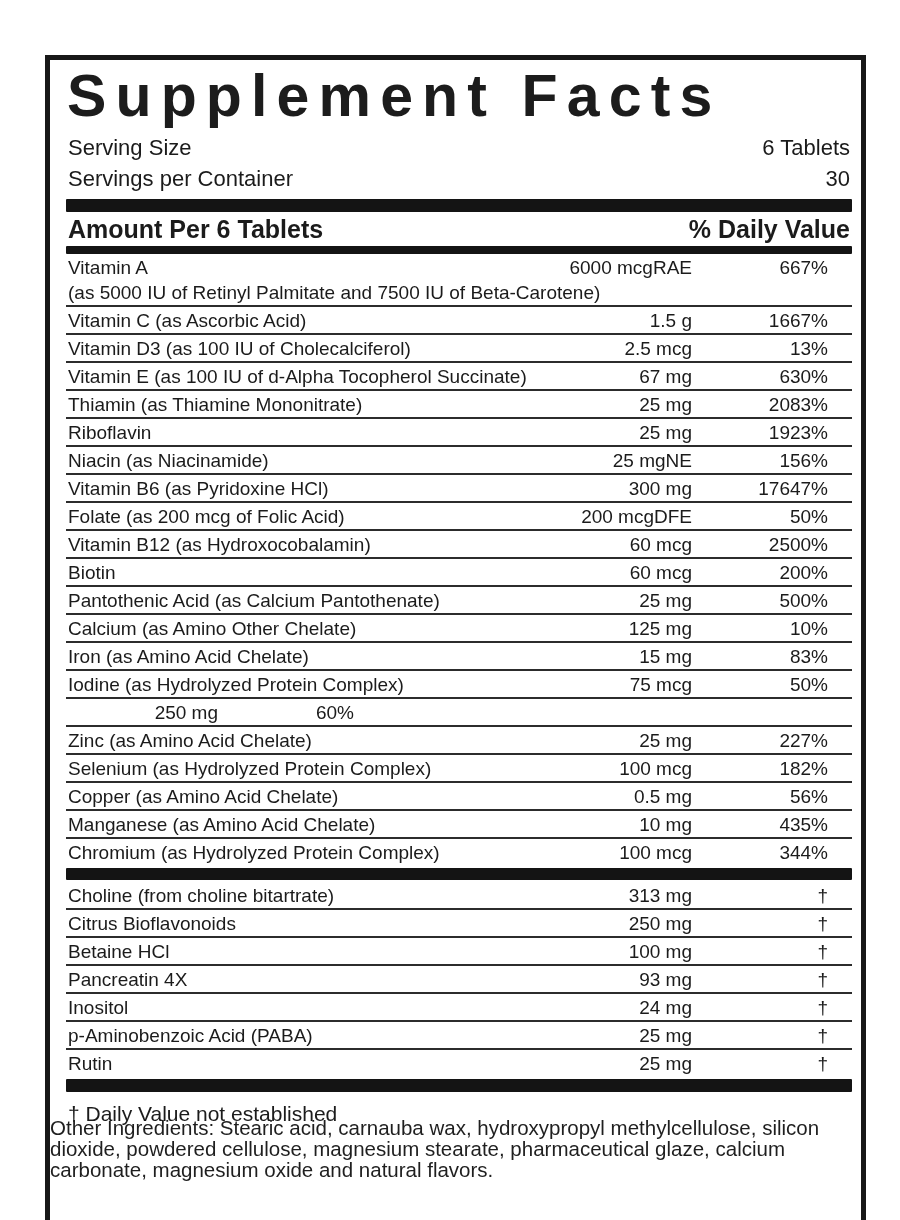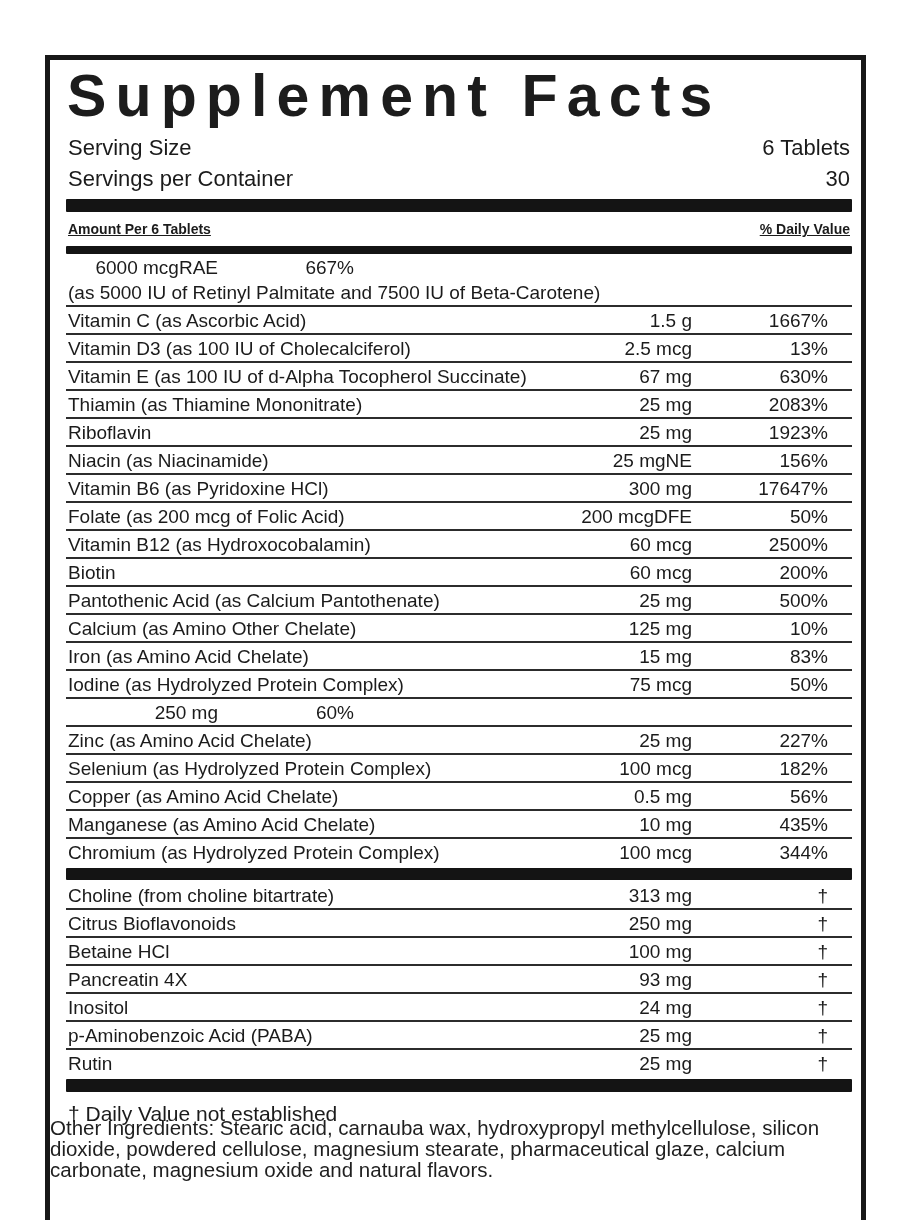--- a/index.html
+++ b/index.html
@@ -47,24 +47,23 @@
   .bar-1 { height: 13px; margin: 5px 0 0 0; }
   .bar-2 { height: 8px;  margin: 0 0 0 0; }
   .bar-3 { height: 12px; margin: 2px 0 2px 0; }
   .bar-4 { height: 13px; margin: 2px 0 0 0; }
 
   .table-header {
     display: flex;
     justify-content: space-between;
     align-items: baseline;
     font-weight: bold;
-    font-size: 14px;
+    font-size: 25px;
     line-height: 29px;
     padding: 3px 2px 2px 2px;
-    text-decoration: underline;
   }
 
   .rows { display: block; }
   .row {
     display: flex;
     flex-wrap: wrap;
     align-items: baseline;
     border-bottom: 2px solid #2c2c2c;
     padding: 1px 2px 0 2px;
     min-height: 27px;
@@ -117,20 +116,21 @@
     <div class="table-header">
       <span>Amount Per 6 Tablets</span>
       <span>% Daily Value</span>
     </div>
 
     <div class="bar bar-2"></div>
 
     <div class="rows">
 
         <div class="row">
+          <span class="name">Vitamin A</span>
           <span class="amount">6000 mcgRAE</span>
           <span class="dv">667%</span>
           <span class="note">(as 5000 IU of Retinyl Palmitate and 7500 IU of Beta-Carotene)</span>
         </div>
 
         <div class="row">
           <span class="name">Vitamin C (as Ascorbic Acid)</span>
           <span class="amount">1.5 g</span>
           <span class="dv">1667%</span>
 

